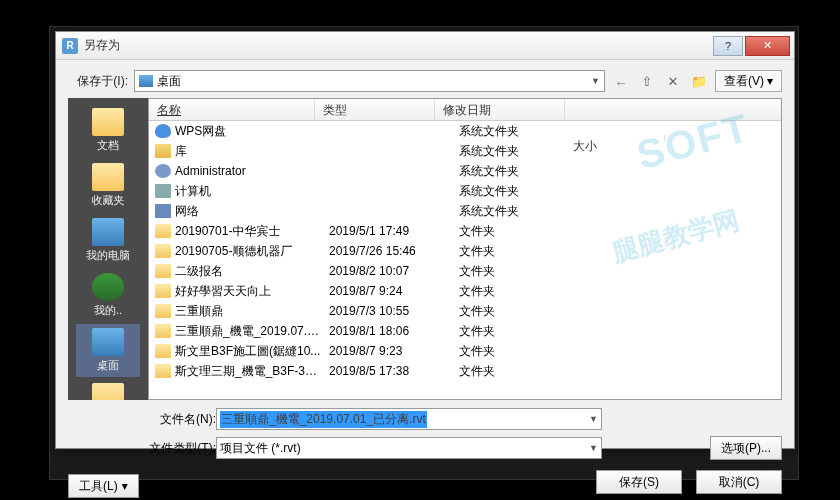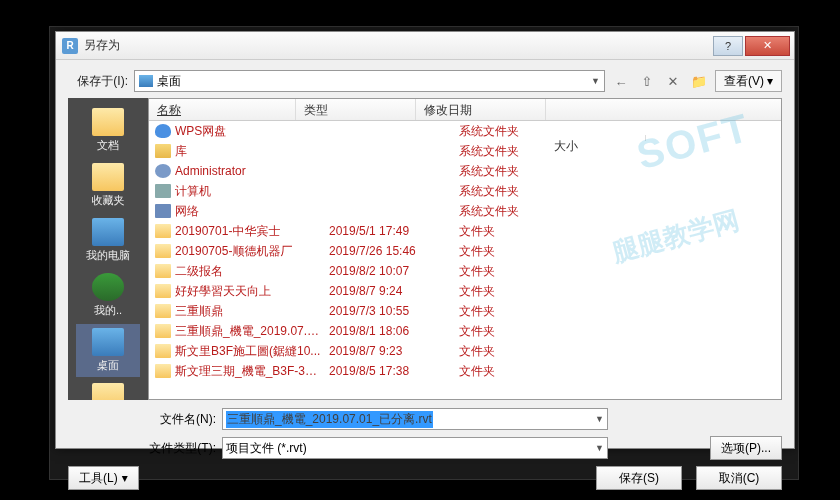--- a/index.html
+++ b/index.html
@@ -25,47 +25,47 @@
 .sidebar { width: 80px; background: #4a4a4a; padding: 6px 0; display: flex; flex-direction: column; align-items: center; gap: 2px; overflow: hidden; }
 .sb-item { width: 64px; display: flex; flex-direction: column; align-items: center; padding: 4px 0; font-size: 11px; color: #eee; cursor: pointer; }
 .sb-item.sel { background: #5a6a8a; }
 .sb-icon { width: 32px; height: 28px; margin-bottom: 2px; background: #88aacc; border-radius: 2px; display: flex; align-items: center; justify-content: center; font-size: 16px; }
 .sb-icon.folder { background: linear-gradient(#fde9a9, #f7c65f); }
 .sb-icon.monitor { background: linear-gradient(#6ab3e8, #3a7cbb); }
 .sb-icon.globe { background: linear-gradient(#3a9a3a, #2a6a2a); border-radius: 50%; }
 .file-area { flex: 1; background: #fff; border: 1px solid #999; display: flex; flex-direction: column; position: relative; }
 .col-headers { display: flex; height: 22px; background: linear-gradient(#fdfdfd, #f0f0f0); border-bottom: 1px solid #ccc; font-size: 12px; color: #333; }
 .col { padding: 3px 8px; border-right: 1px solid #ddd; }
-.c-name { width: 147px; text-decoration: underline; }
+.c-name { width: 166px; text-decoration: underline; }
 .c-date { width: 130px; }
 .c-type { width: 120px; }
 .c-size { width: 100px; margin-top: 36px; }
 .file-list { flex: 1; overflow: auto; }
-.file-row { display: flex; height: 20px; font-size: 12px; align-items: center; color: #b91c1c; cursor: default; }
+.file-row { display: flex; height: 20px; font-size: 12px; align-items: center; color: #000000; cursor: default; }
 .f-icon { width: 16px; height: 14px; margin: 0 4px 0 6px; border-radius: 1px; }
 .f-icon.cloud { background: #4a90e2; border-radius: 50% 50% 40% 40%; }
 .f-icon.lib { background: linear-gradient(#f7d87a, #e8b84a); }
 .f-icon.user { background: #7a9ac8; border-radius: 50%; }
 .f-icon.comp { background: #8aa; }
 .f-icon.net { background: #6a8abb; }
 .f-icon.fold { background: linear-gradient(#fde9a9, #f7c65f); }
 .f-name { width: 146px; overflow: hidden; text-overflow: ellipsis; white-space: nowrap; }
 .f-date { width: 130px; padding-left: 8px; }
 .f-type { width: 120px; padding-left: 8px; }
 .watermark { position: absolute; right: 30px; top: 20px; font-size: 40px; font-weight: bold; color: rgba(68, 180, 219, 0.25); transform: rotate(-15deg); pointer-events: none; letter-spacing: 2px; }
 .watermark2 { position: absolute; right: 40px; top: 120px; font-size: 26px; font-weight: bold; color: rgba(68, 180, 219, 0.25); transform: rotate(-15deg); pointer-events: none; }
 .input-rows { margin-top: 8px; }
-.input-row { display: flex; align-items: center; gap: 6px; margin-bottom: 6px; }
+.input-row { display: flex; align-items: center; margin-bottom: 6px; }
 .lbl2 { font-size: 12px; min-width: 148px; text-align: right; }
 .text-input { height: 22px; width: 386px; background: #fff; border: 1px solid #999; font-size: 12px; padding: 1px 3px; display: flex; align-items: center; }
 .text-input .selected { background: #3399ff; color: #404040; padding: 0 1px; }
 .text-input .dd { margin-left: auto; color: #555; font-size: 9px; }
 .opt-btn { height: 24px; padding: 0 10px; font-size: 12px; background: linear-gradient(#fdfdfd, #e8e8e8); border: 1px solid #999; margin-left: auto; }
 .bottom-row { display: flex; align-items: center; margin-top: 6px; gap: 6px; }
-.tool-btn { height: 24px; padding: 0 10px; font-size: 12px; background: linear-gradient(#fdfdfd, #e8e8e8); border: 1px solid #999; display: flex; align-items: center; gap: 4px; }
+.tool-btn { height: 24px; padding: 0 10px; font-size: 12px; background: linear-gradient(#fdfdfd, #e8e8e8); border: 1px solid #999; display: flex; align-items: center; gap: 4px; margin-top: 8px; }
 .action-btns { margin-left: auto; display: flex; gap: 14px; }
 .act-btn { height: 24px; width: 86px; font-size: 12px; background: linear-gradient(#fdfdfd, #e8e8e8); border: 1px solid #999; }
 .desktop-icon { width: 14px; height: 12px; background: linear-gradient(#6ab3e8, #3a7cbb); display: inline-block; margin-right: 4px; }
 </style>
 </head>
 <body>
 
 <div class="outer-frame"></div>
 
 <div class="dialog">

